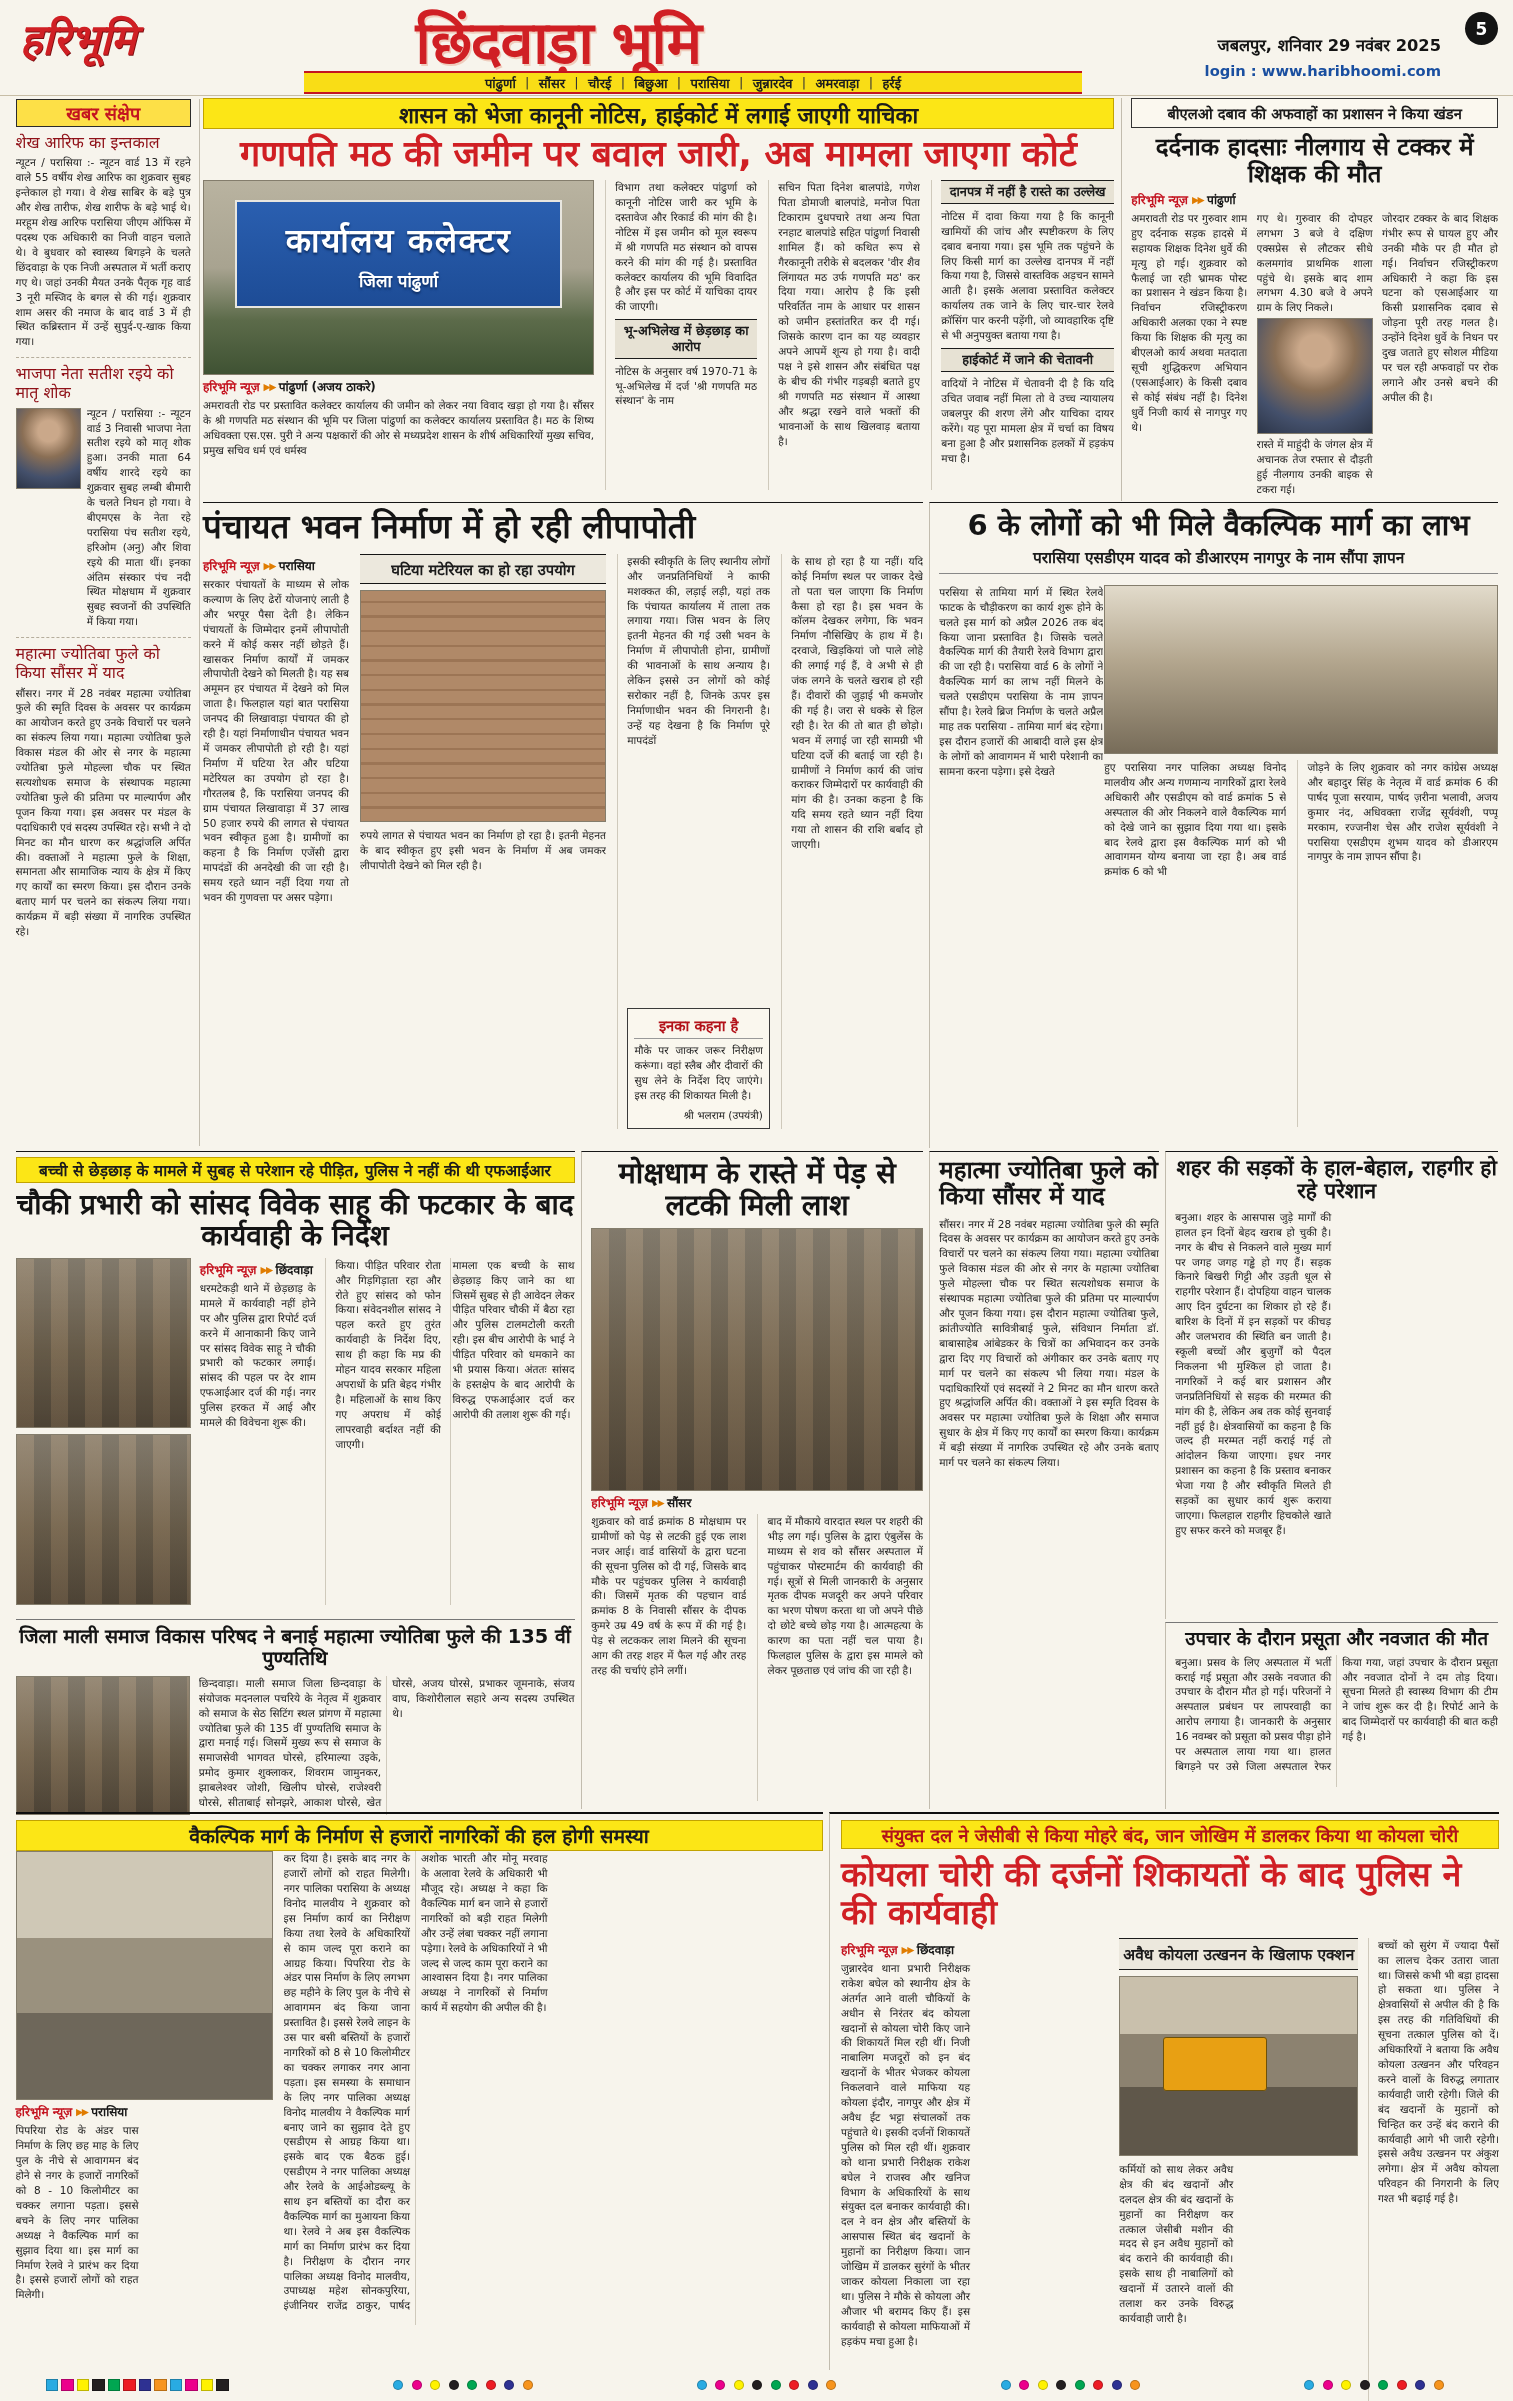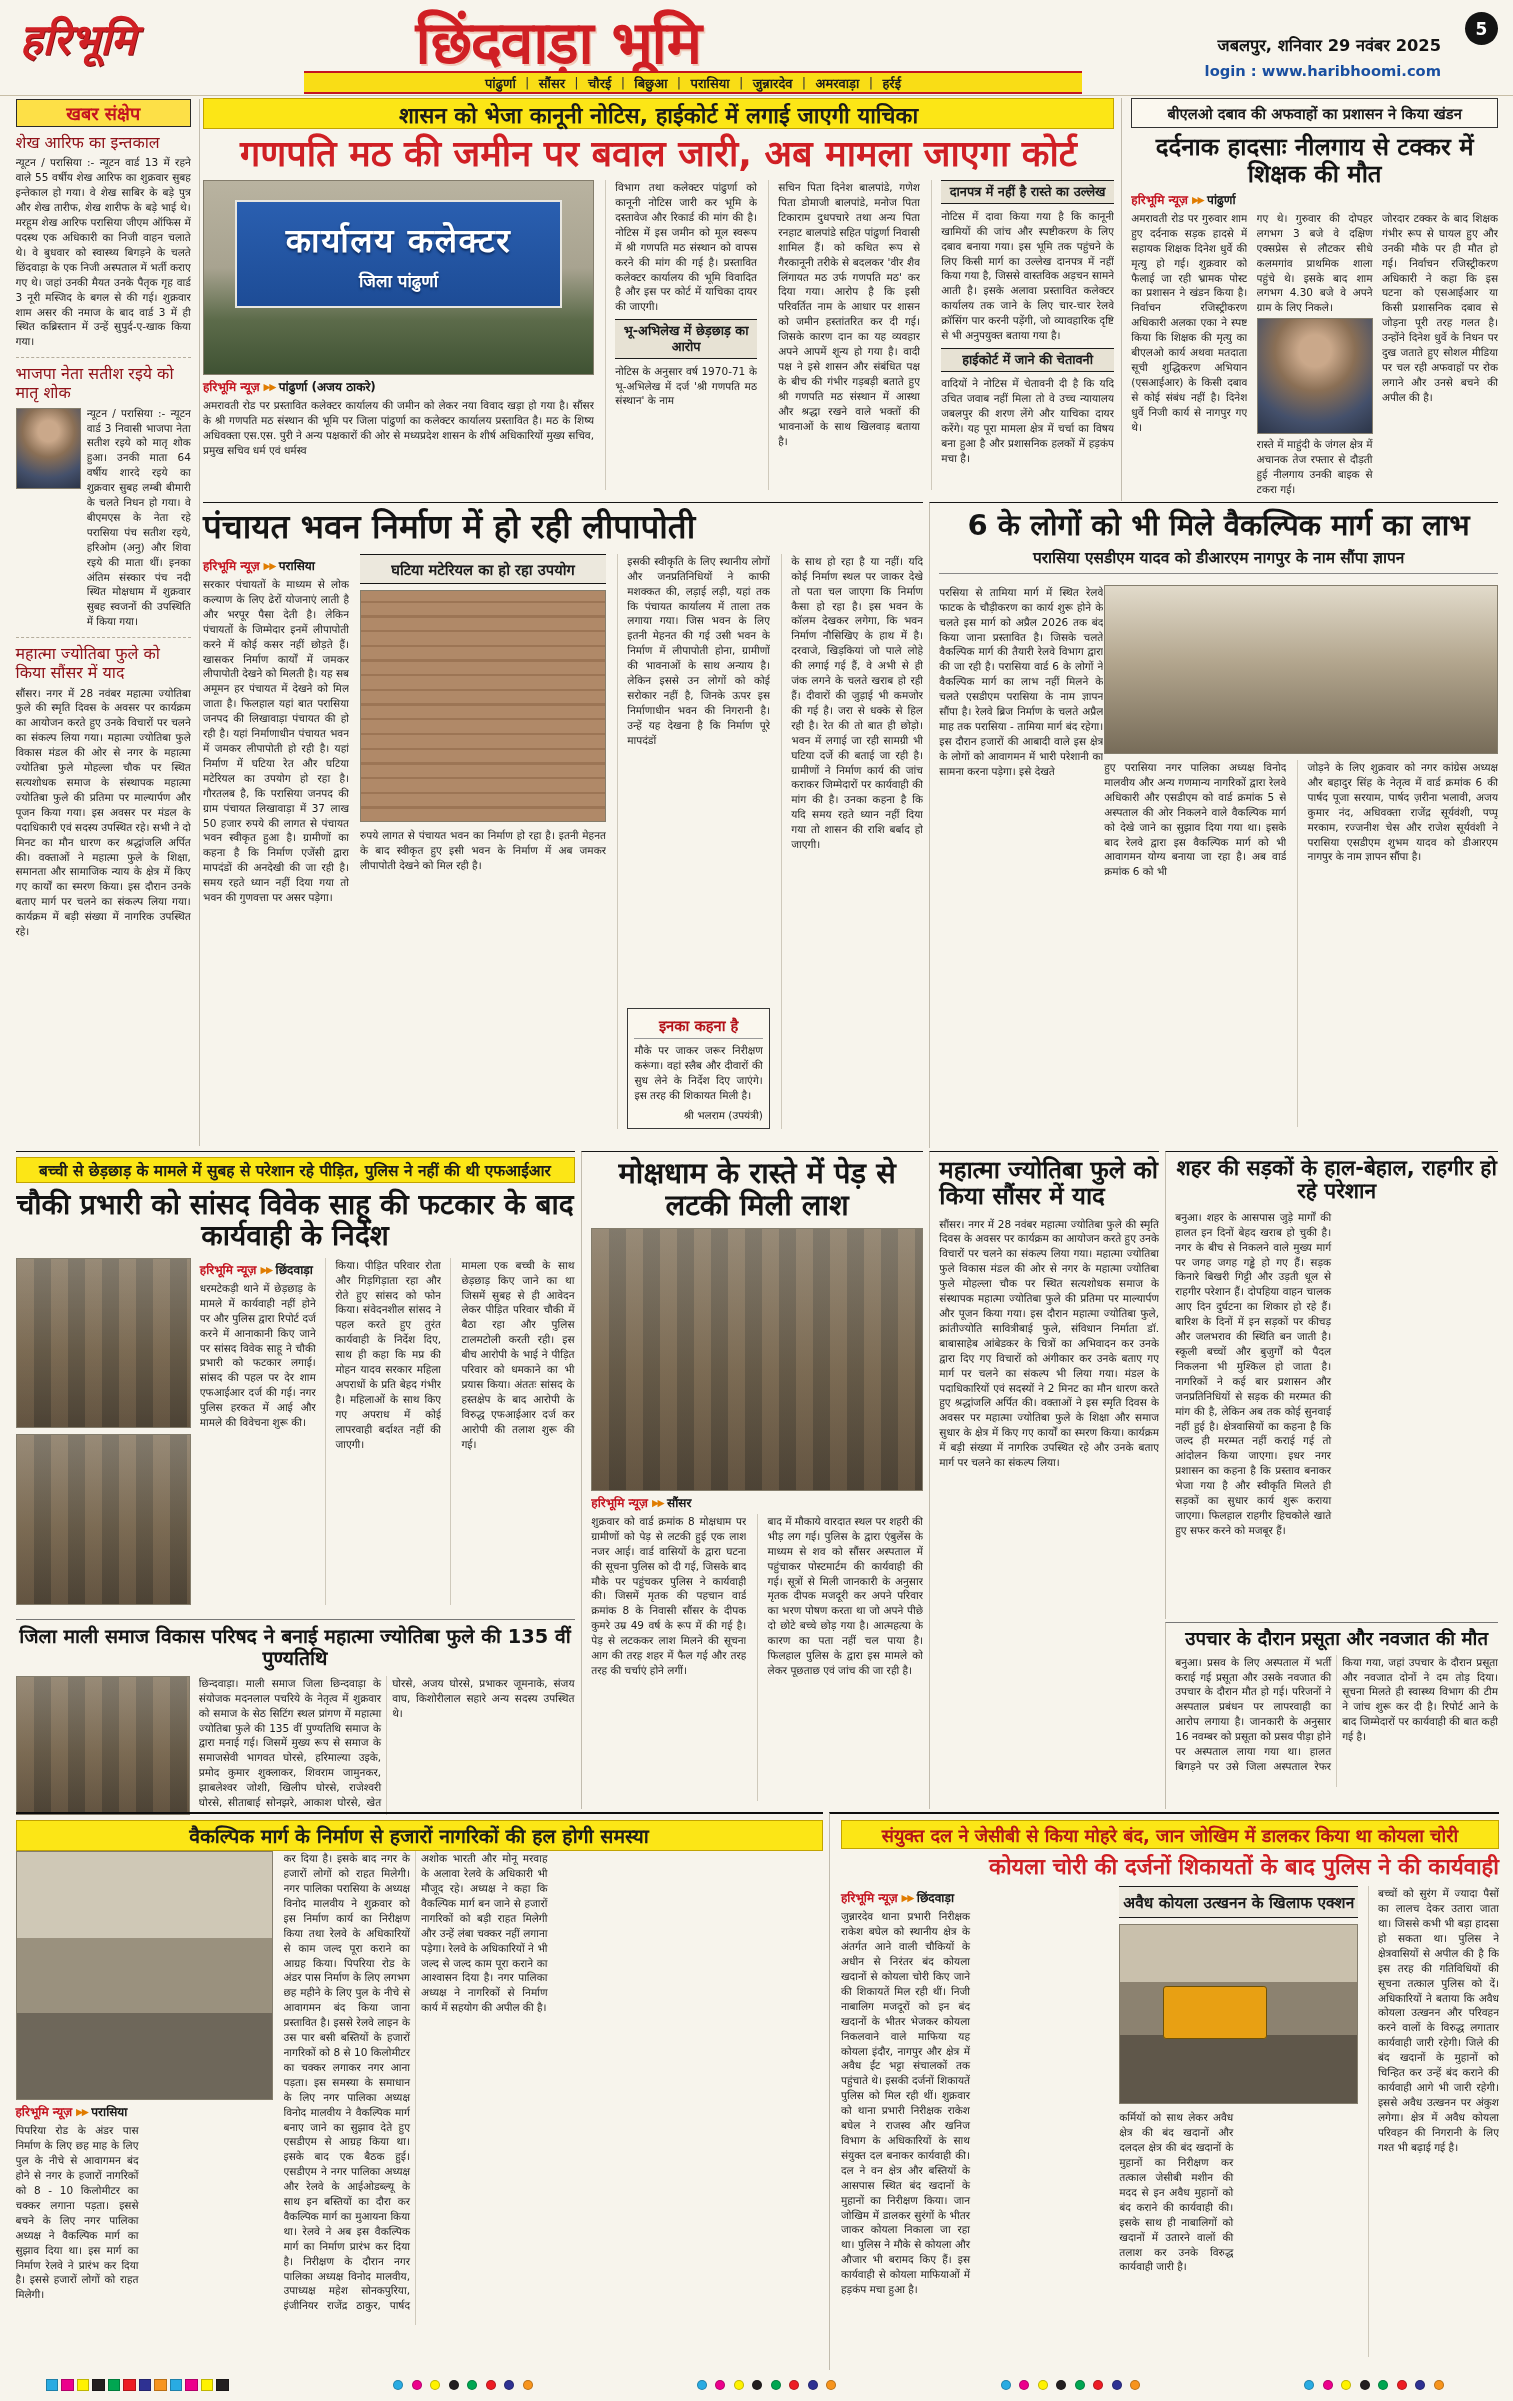--- a/index.html
+++ b/index.html
@@ -210,21 +210,21 @@
       </div>
       <div style="width:116px">
         <div class="byline" style="white-space:normal">
           <span class="b-brand">हरिभूमि न्यूज़</span>
           <span class="b-arrow"></span>
           <span class="b-place">छिंदवाड़ा</span>
         </div>
         <div class="bodytext" style="height:318px">धरमटेकड़ी थाने में छेड़छाड़ के मामले में कार्यवाही नहीं होने पर और पुलिस द्वारा रिपोर्ट दर्ज करने में आनाकानी किए जाने पर सांसद विवेक साहू ने चौकी प्रभारी को फटकार लगाई। सांसद की पहल पर देर शाम एफआईआर दर्ज की गई। नगर पुलिस हरकत में आई और मामले की विवेचना शुरू की।</div>
       </div>
       <div class="bodytext" style="width:116px;border-left:0.8px solid #cfc9bb;padding-left:9.3px">किया। पीड़ित परिवार रोता और गिड़गिड़ाता रहा और रोते हुए सांसद को फोन किया। संवेदनशील सांसद ने पहल करते हुए तुरंत कार्यवाही के निर्देश दिए, साथ ही कहा कि मप्र की मोहन यादव सरकार महिला अपराधों के प्रति बेहद गंभीर है। महिलाओं के साथ किए गए अपराध में कोई लापरवाही बर्दाश्त नहीं की जाएगी।</div>
-      <div class="bodytext" style="flex:1;border-left:0.8px solid #cfc9bb;padding-left:10px">मामला एक बच्ची के साथ छेड़छाड़ किए जाने का था जिसमें सुबह से ही आवेदन लेकर पीड़ित परिवार चौकी में बैठा रहा और पुलिस टालमटोली करती रही। इस बीच आरोपी के भाई ने पीड़ित परिवार को धमकाने का भी प्रयास किया। अंततः सांसद के हस्तक्षेप के बाद आरोपी के विरुद्ध एफआईआर दर्ज कर आरोपी की तलाश शुरू की गई।</div>
+      <div class="bodytext" style="flex:1;border-left:0.8px solid #cfc9bb;padding-left:1px">मामला एक बच्ची के साथ छेड़छाड़ किए जाने का था जिसमें सुबह से ही आवेदन लेकर पीड़ित परिवार चौकी में बैठा रहा और पुलिस टालमटोली करती रही। इस बीच आरोपी के भाई ने पीड़ित परिवार को धमकाने का भी प्रयास किया। अंततः सांसद के हस्तक्षेप के बाद आरोपी के विरुद्ध एफआईआर दर्ज कर आरोपी की तलाश शुरू की गई।</div>
     </div>
   </div>
 
   <div class="abs" style="left:15.5px;top:1619px;width:559px;height:191px;border-top:1.2px solid #777;padding-top:6.2px">
     <div class="hl" style="font-size:19.4px;text-align:center;margin-bottom:6.2px">जिला माली समाज विकास परिषद ने बनाई महात्मा ज्योतिबा फुले की 135 वीं पुण्यतिथि</div>
     <div style="display:flex;gap:9.3px;height:139px">
       <div class="photo ph-crowd" style="width:174px"></div>
       <div class="bodytext c2" style="flex:1;height:139px">छिन्दवाड़ा। माली समाज जिला छिन्दवाड़ा के संयोजक मदनलाल पचरिये के नेतृत्व में शुक्रवार को समाज के सेठ सिटिंग स्थल प्रांगण में महात्मा ज्योतिबा फुले की 135 वीं पुण्यतिथि समाज के द्वारा मनाई गई। जिसमें मुख्य रूप से समाज के समाजसेवी भागवत घोरसे, हरिमाल्या उइके, प्रमोद कुमार शुक्लाकर, शिवराम जामुनकर, झाबलेश्वर जोशी, खिलीप घोरसे, राजेश्वरी घोरसे, सीताबाई सोनझरे, आकाश घोरसे, खेत घोरसे, अजय घोरसे, प्रभाकर जूमनाके, संजय वाघ, किशोरीलाल सहारे अन्य सदस्य उपस्थित थे।</div>
     </div>
   </div>
@@ -269,21 +269,21 @@
           <span class="b-place">परासिया</span>
         </div>
         <div class="bodytext c2" style="flex:1">पिपरिया रोड के अंडर पास निर्माण के लिए छह माह के लिए पुल के नीचे से आवागमन बंद होने से नगर के हजारों नागरिकों को 8 - 10 किलोमीटर का चक्कर लगाना पड़ता। इससे बचने के लिए नगर पालिका अध्यक्ष ने वैकल्पिक मार्ग का सुझाव दिया था। इस मार्ग का निर्माण रेलवे ने प्रारंभ कर दिया है। इससे हजारों लोगों को राहत मिलेगी।</div>
       </div>
       <div class="bodytext c4" style="flex:1;height:474px">कर दिया है। इसके बाद नगर के हजारों लोगों को राहत मिलेगी। नगर पालिका परासिया के अध्यक्ष विनोद मालवीय ने शुक्रवार को इस निर्माण कार्य का निरीक्षण किया तथा रेलवे के अधिकारियों से काम जल्द पूरा कराने का आग्रह किया। पिपरिया रोड के अंडर पास निर्माण के लिए लगभग छह महीने के लिए पुल के नीचे से आवागमन बंद किया जाना प्रस्तावित है। इससे रेलवे लाइन के उस पार बसी बस्तियों के हजारों नागरिकों को 8 से 10 किलोमीटर का चक्कर लगाकर नगर आना पड़ता। इस समस्या के समाधान के लिए नगर पालिका अध्यक्ष विनोद मालवीय ने वैकल्पिक मार्ग बनाए जाने का सुझाव देते हुए एसडीएम से आग्रह किया था। इसके बाद एक बैठक हुई। एसडीएम ने नगर पालिका अध्यक्ष और रेलवे के आईओडब्ल्यू के साथ इन बस्तियों का दौरा कर वैकल्पिक मार्ग का मुआयना किया था। रेलवे ने अब इस वैकल्पिक मार्ग का निर्माण प्रारंभ कर दिया है। निरीक्षण के दौरान नगर पालिका अध्यक्ष विनोद मालवीय, उपाध्यक्ष महेश सोनकपुरिया, इंजीनियर राजेंद्र ठाकुर, पार्षद अशोक भारती और मोनू मरवाह के अलावा रेलवे के अधिकारी भी मौजूद रहे। अध्यक्ष ने कहा कि वैकल्पिक मार्ग बन जाने से हजारों नागरिकों को बड़ी राहत मिलेगी और उन्हें लंबा चक्कर नहीं लगाना पड़ेगा। रेलवे के अधिकारियों ने भी जल्द से जल्द काम पूरा कराने का आश्वासन दिया है। नगर पालिका अध्यक्ष ने नागरिकों से निर्माण कार्य में सहयोग की अपील की है।</div>
     </div>
   </div>
 
   <div class="abs rule-top-heavy rule-left" style="left:829px;top:1812px;width:670px;height:558px;padding:6.2px 0 0 11px">
     <div class="kicker" style="height:29px;font-size:18px;color:#b3121a">संयुक्त दल ने जेसीबी से किया मोहरे बंद, जान जोखिम में डालकर किया था कोयला चोरी</div>
-    <div class="hl-red" style="font-size:22px;text-align:right;margin:6.2px 0">कोयला चोरी की दर्जनों शिकायतों के बाद पुलिस ने की कार्यवाही</div>
+    <div class="hl-red" style="font-size:34px;text-align:left;margin:6.2px 0">कोयला चोरी की दर्जनों शिकायतों के बाद पुलिस ने की कार्यवाही</div>
     <div style="display:flex;gap:9.3px;height:471px">
       <div style="width:269px">
         <div class="byline">
           <span class="b-brand">हरिभूमि न्यूज़</span>
           <span class="b-arrow"></span>
           <span class="b-place">छिंदवाड़ा</span>
         </div>
         <div class="bodytext c2" style="height:443px">जुन्नारदेव थाना प्रभारी निरीक्षक राकेश बघेल को स्थानीय क्षेत्र के अंतर्गत आने वाली चौकियों के अधीन से निरंतर बंद कोयला खदानों से कोयला चोरी किए जाने की शिकायतें मिल रही थीं। निजी नाबालिग मजदूरों को इन बंद खदानों के भीतर भेजकर कोयला निकलवाने वाले माफिया यह कोयला इंदौर, नागपुर और क्षेत्र में अवैध ईंट भट्टा संचालकों तक पहुंचाते थे। इसकी दर्जनों शिकायतें पुलिस को मिल रही थीं। शुक्रवार को थाना प्रभारी निरीक्षक राकेश बघेल ने राजस्व और खनिज विभाग के अधिकारियों के साथ संयुक्त दल बनाकर कार्यवाही की। दल ने वन क्षेत्र और बस्तियों के आसपास स्थित बंद खदानों के मुहानों का निरीक्षण किया। जान जोखिम में डालकर सुरंगों के भीतर जाकर कोयला निकाला जा रहा था। पुलिस ने मौके से कोयला और औजार भी बरामद किए हैं। इस कार्यवाही से कोयला माफियाओं में हड़कंप मचा हुआ है।</div>
       </div>
       <div style="width:239px">

